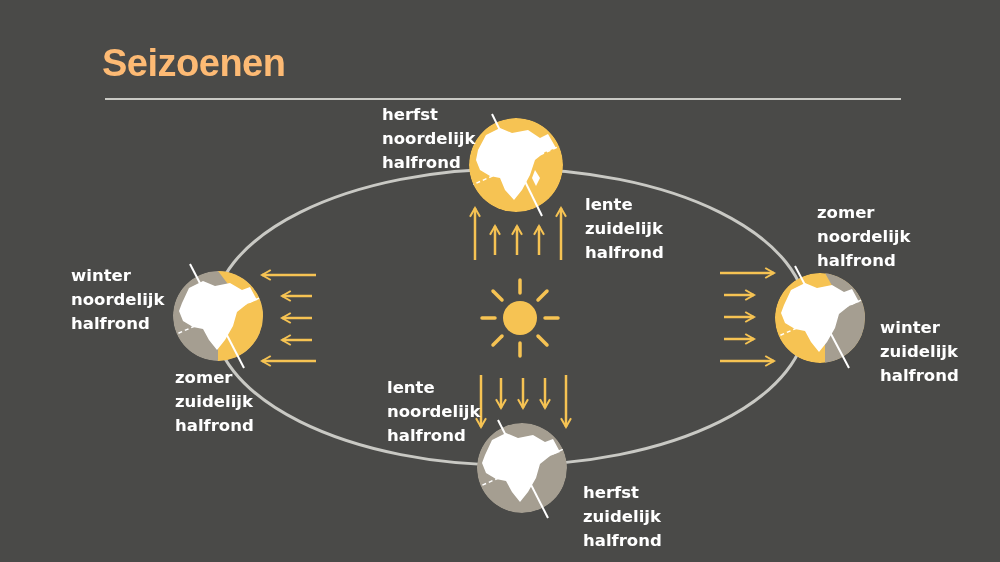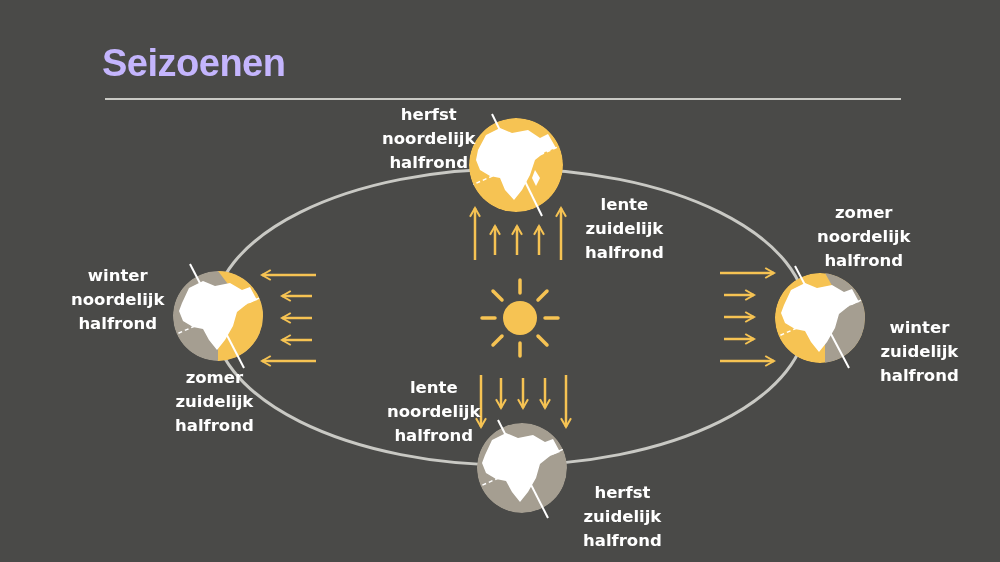--- a/index.html
+++ b/index.html
@@ -1,20 +1,20 @@
 <!DOCTYPE html>
 <html><head>
 <meta charset="utf-8">
 <style>
   html, body { margin:0; padding:0; }
   body { width:1000px; height:562px; background:#4a4a48; overflow:hidden; position:relative; font-family:"DejaVu Sans", sans-serif; }
-  .title { position:absolute; left:102px; top:42px; font-size:38px; font-weight:bold; color:#c4b5fd; letter-spacing:-0.5px; font-family:"Liberation Sans", sans-serif; }
+  .title { position:absolute; left:102px; top:42px; font-size:38px; font-weight:bold; color:#fdba74; letter-spacing:-0.5px; font-family:"Liberation Sans", sans-serif; }
   .rule { position:absolute; left:105px; top:98px; width:796px; height:2px; background:#c9c9c4; }
   svg.diagram { position:absolute; left:0; top:0; }
-  .label { position:absolute; color:#ffffff; font-size:16.5px; font-weight:bold; line-height:24px; font-family:"DejaVu Sans", sans-serif;text-align:center; }
+  .label { position:absolute; color:#ffffff; font-size:16.5px; font-weight:bold; line-height:24px; font-family:"DejaVu Sans", sans-serif; }
   .label span { display:block; }
 </style>
 </head>
 <body>
 
 <div class="title">Seizoenen</div>
 <div class="rule"></div>
 
 <svg class="diagram" width="1000" height="562" viewBox="0 0 1000 562">
   <defs>

